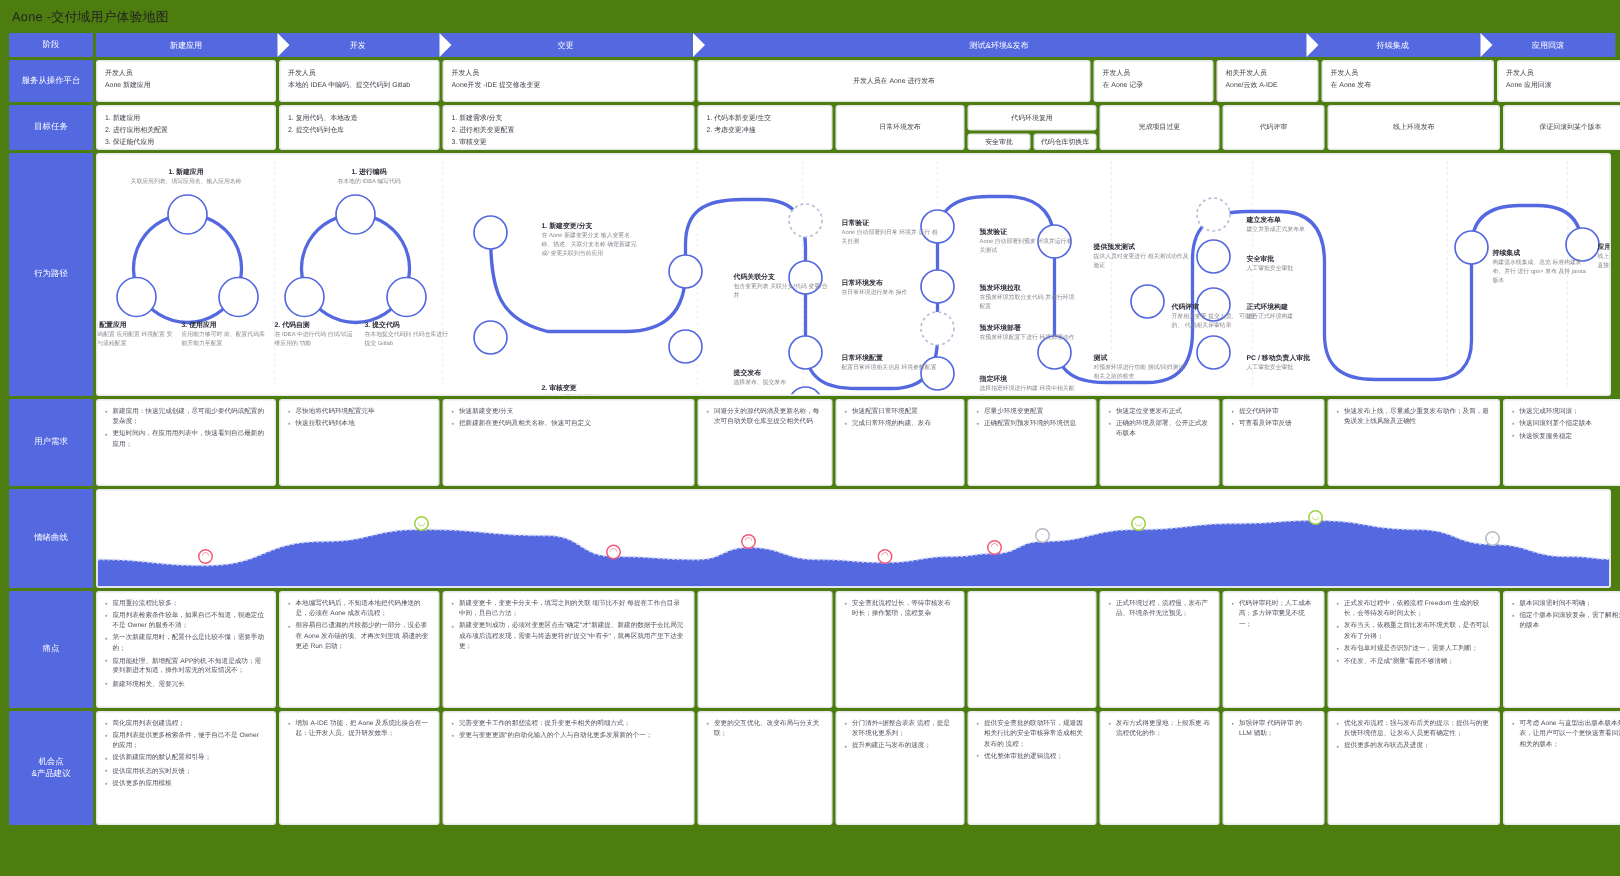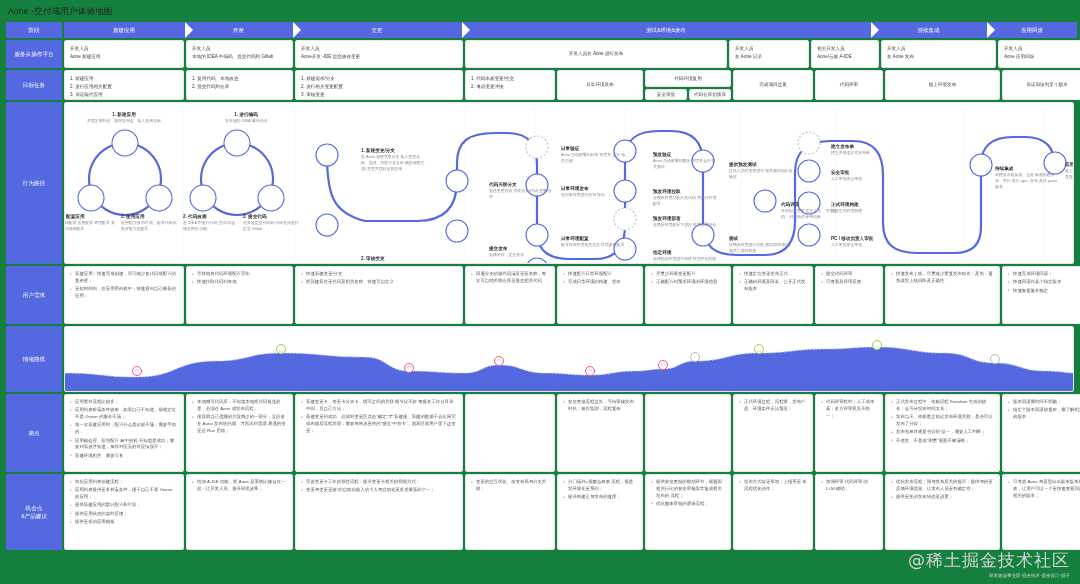--- a/index.html
+++ b/index.html
@@ -1,19 +1,19 @@
 <!DOCTYPE html>
 <html><head>
 <meta charset="utf-8">
 <style>
   * { box-sizing: border-box; margin:0; padding:0; }
   html,body { width:1080px; height:584px; background:#ffffff;
     font-family:"Liberation Sans","DejaVu Sans",sans-serif; overflow:hidden; }
 
-  .page { position:relative; width:1080px; height:584px; background:#15803d; }
+  .page { position:relative; width:1080px; height:584px; background:#4d7c0f; }
 
   .doc-title { position:absolute; left:8px; top:6px; font-size:8.5px; color:#222; letter-spacing:.2px; }
 
   .grid { position:absolute; left:6px; top:22px; width:1068px; }
 
   
   .row { display:flex; width:1068px; margin-bottom:2px; }
   .rowlabel {
     width:56px; flex:0 0 56px; background:#5468e0; color:#fff;
     display:flex; align-items:center; justify-content:center; text-align:center;
@@ -590,18 +590,14 @@
           <div class="card" style="width: 90px; height: 76px;">
             <ul class="bl">
               <li>可考虑 Aone 与直型出出版本版本列表，让用户可以一个更快速查看回滚相关的版本；</li>
             </ul>
           </div>
         </div>
     </div>
 
   </div>
 
-  <div class="wm">
-    <div class="t">@稀土掘金技术社区</div>
-    <div class="s">研发效能事业部·掘金技术·掘金设计·掘子</div>
-  </div>
 
 </div>
 
 </body></html>

